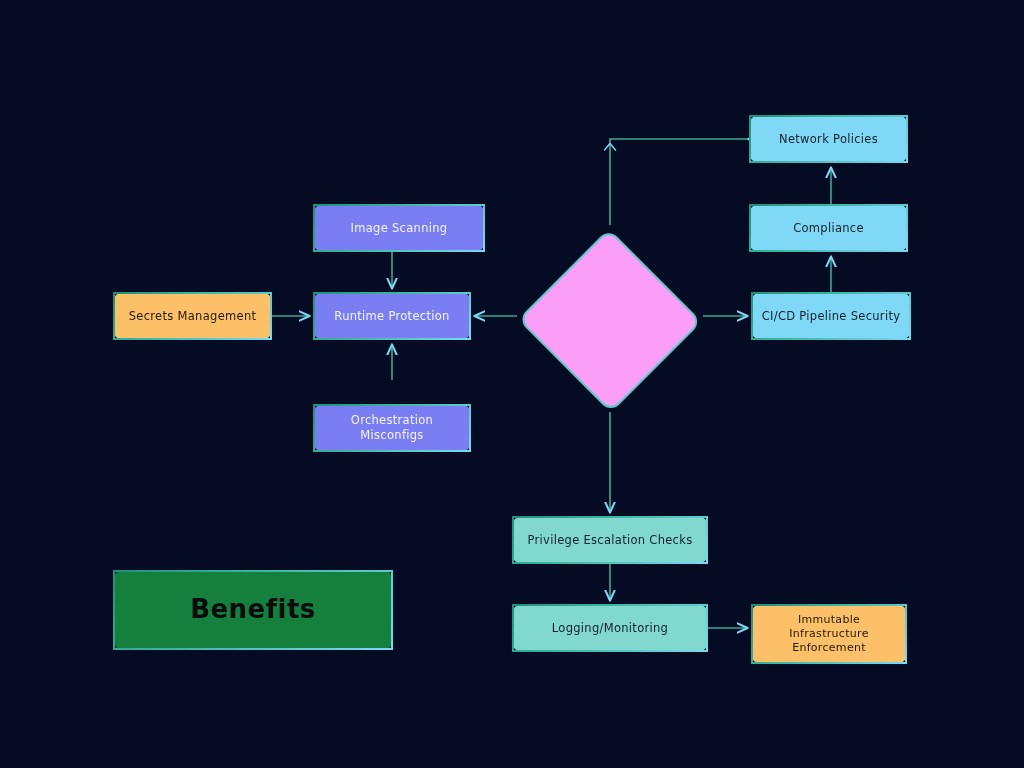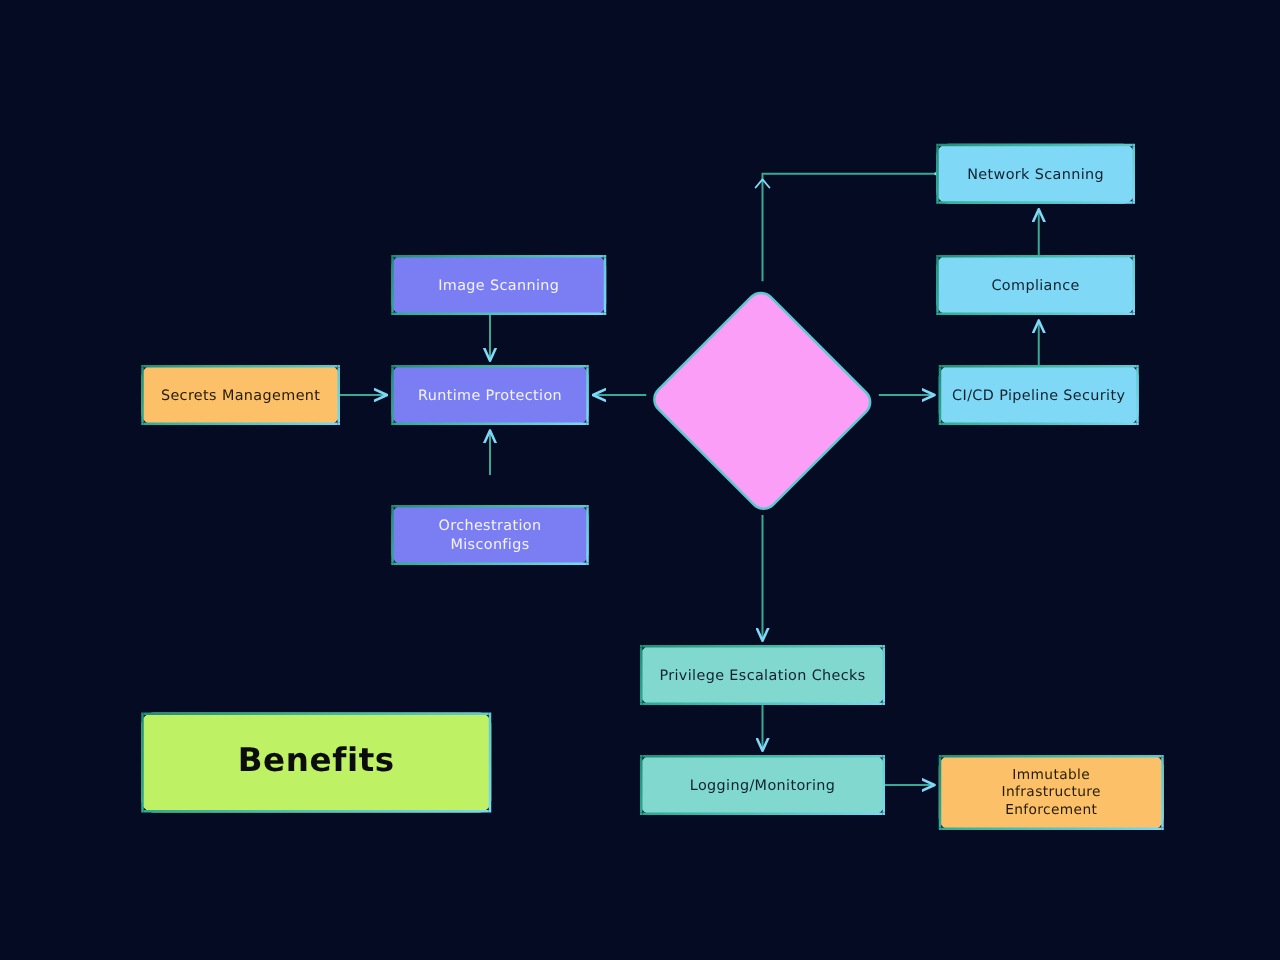--- a/index.html
+++ b/index.html
@@ -39,21 +39,21 @@
     padding: 2px 8px;
   }
   .node-inner {
     width: 100%;
     white-space: pre-line;
   }
   .n-purple { background: #7b7ef2; color: #f2f4ff; }
   .n-blue   { background: #7fd8f5; color: #12202e; }
   .n-mint   { background: #80d8cf; color: #12202e; }
   .n-orange { background: #fbc068; color: #231a08; }
-  .n-white  { background: #bef264; color: #0c0c0c; }
+  .n-white  { background: #15803d; color: #0c0c0c; }
 
   .diamond-wrap {
     position: absolute;
     display: flex;
     align-items: center;
     justify-content: center;
   }
   .diamond-shape {
     position: absolute;
     left: 0; top: 0;
@@ -127,35 +127,35 @@
         <div class="node-inner" style="font-size: 11.5px;">Secrets Management</div>
       </div>
       <div class="node n-purple" style="left: 313px; top: 292px; width: 158px; height: 48px;">
         <div class="node-inner" style="font-size: 11.5px;">Runtime Protection</div>
       </div>
       <div class="node n-purple" style="left: 313px; top: 404px; width: 158px; height: 48px;">
         <div class="node-inner" style="font-size: 11.5px;">Orchestration
 Misconfigs</div>
       </div>
       <div class="node n-blue" style="left: 749px; top: 115px; width: 159px; height: 48px;">
-        <div class="node-inner" style="font-size: 11.5px;">Network Scanning</div>
+        <div class="node-inner" style="font-size: 11.5px;">Network Policies</div>
       </div>
       <div class="node n-blue" style="left: 749px; top: 204px; width: 159px; height: 48px;">
         <div class="node-inner" style="font-size: 11.5px;">Compliance</div>
       </div>
       <div class="node n-blue" style="left: 751px; top: 292px; width: 160px; height: 48px;">
         <div class="node-inner" style="font-size: 11.5px;">CI/CD Pipeline Security</div>
       </div>
       <div class="node n-mint" style="left: 512px; top: 516px; width: 196px; height: 48px;">
         <div class="node-inner" style="font-size: 11.5px;">Privilege Escalation Checks</div>
       </div>
       <div class="node n-mint" style="left: 512px; top: 604px; width: 196px; height: 48px;">
         <div class="node-inner" style="font-size: 11.5px;">Logging/Monitoring</div>
       </div>
-      <div class="node n-orange" style="left: 751px; top: 604px; width: 180px; height: 60px;">
+      <div class="node n-orange" style="left: 751px; top: 604px; width: 156px; height: 60px;">
         <div class="node-inner" style="font-size: 11px;">Immutable
 Infrastructure
 Enforcement</div>
       </div>
       <div class="node n-white" style="left: 113px; top: 570px; width: 280px; height: 80px;">
         <div class="node-inner benefits-label" style="font-size: 26px;">Benefits</div>
       </div>
     </div>
 </div>
 

